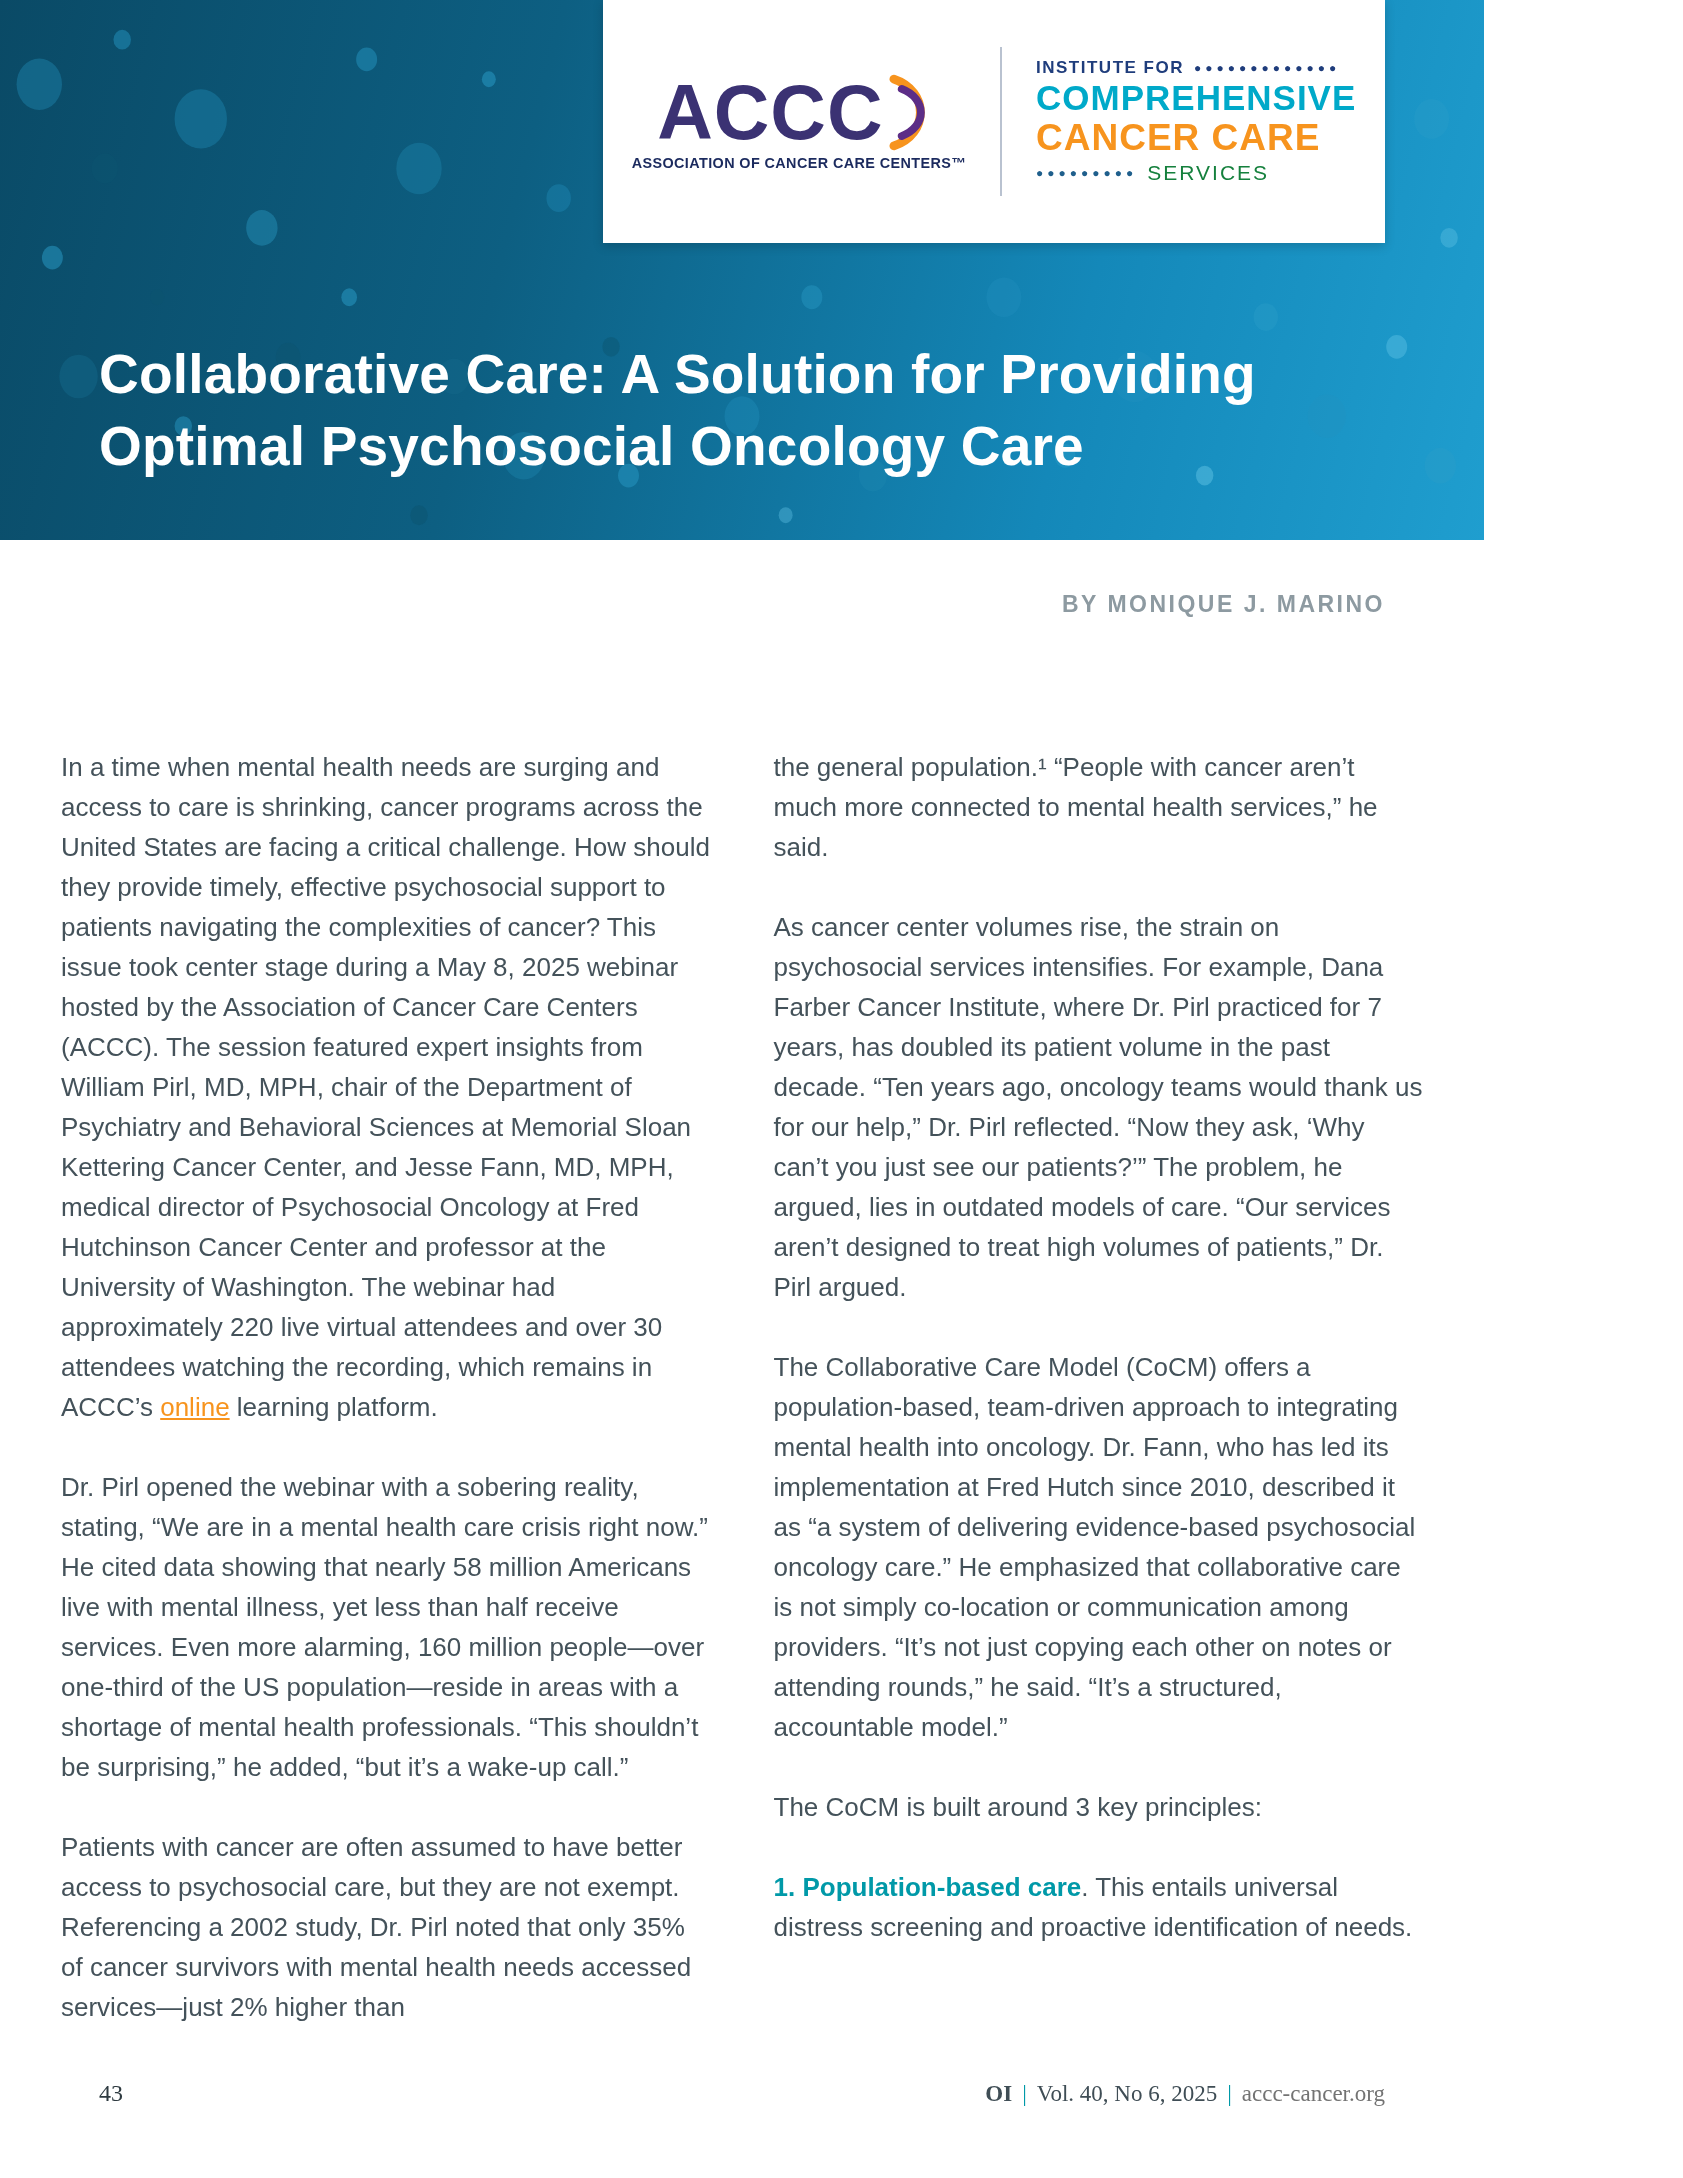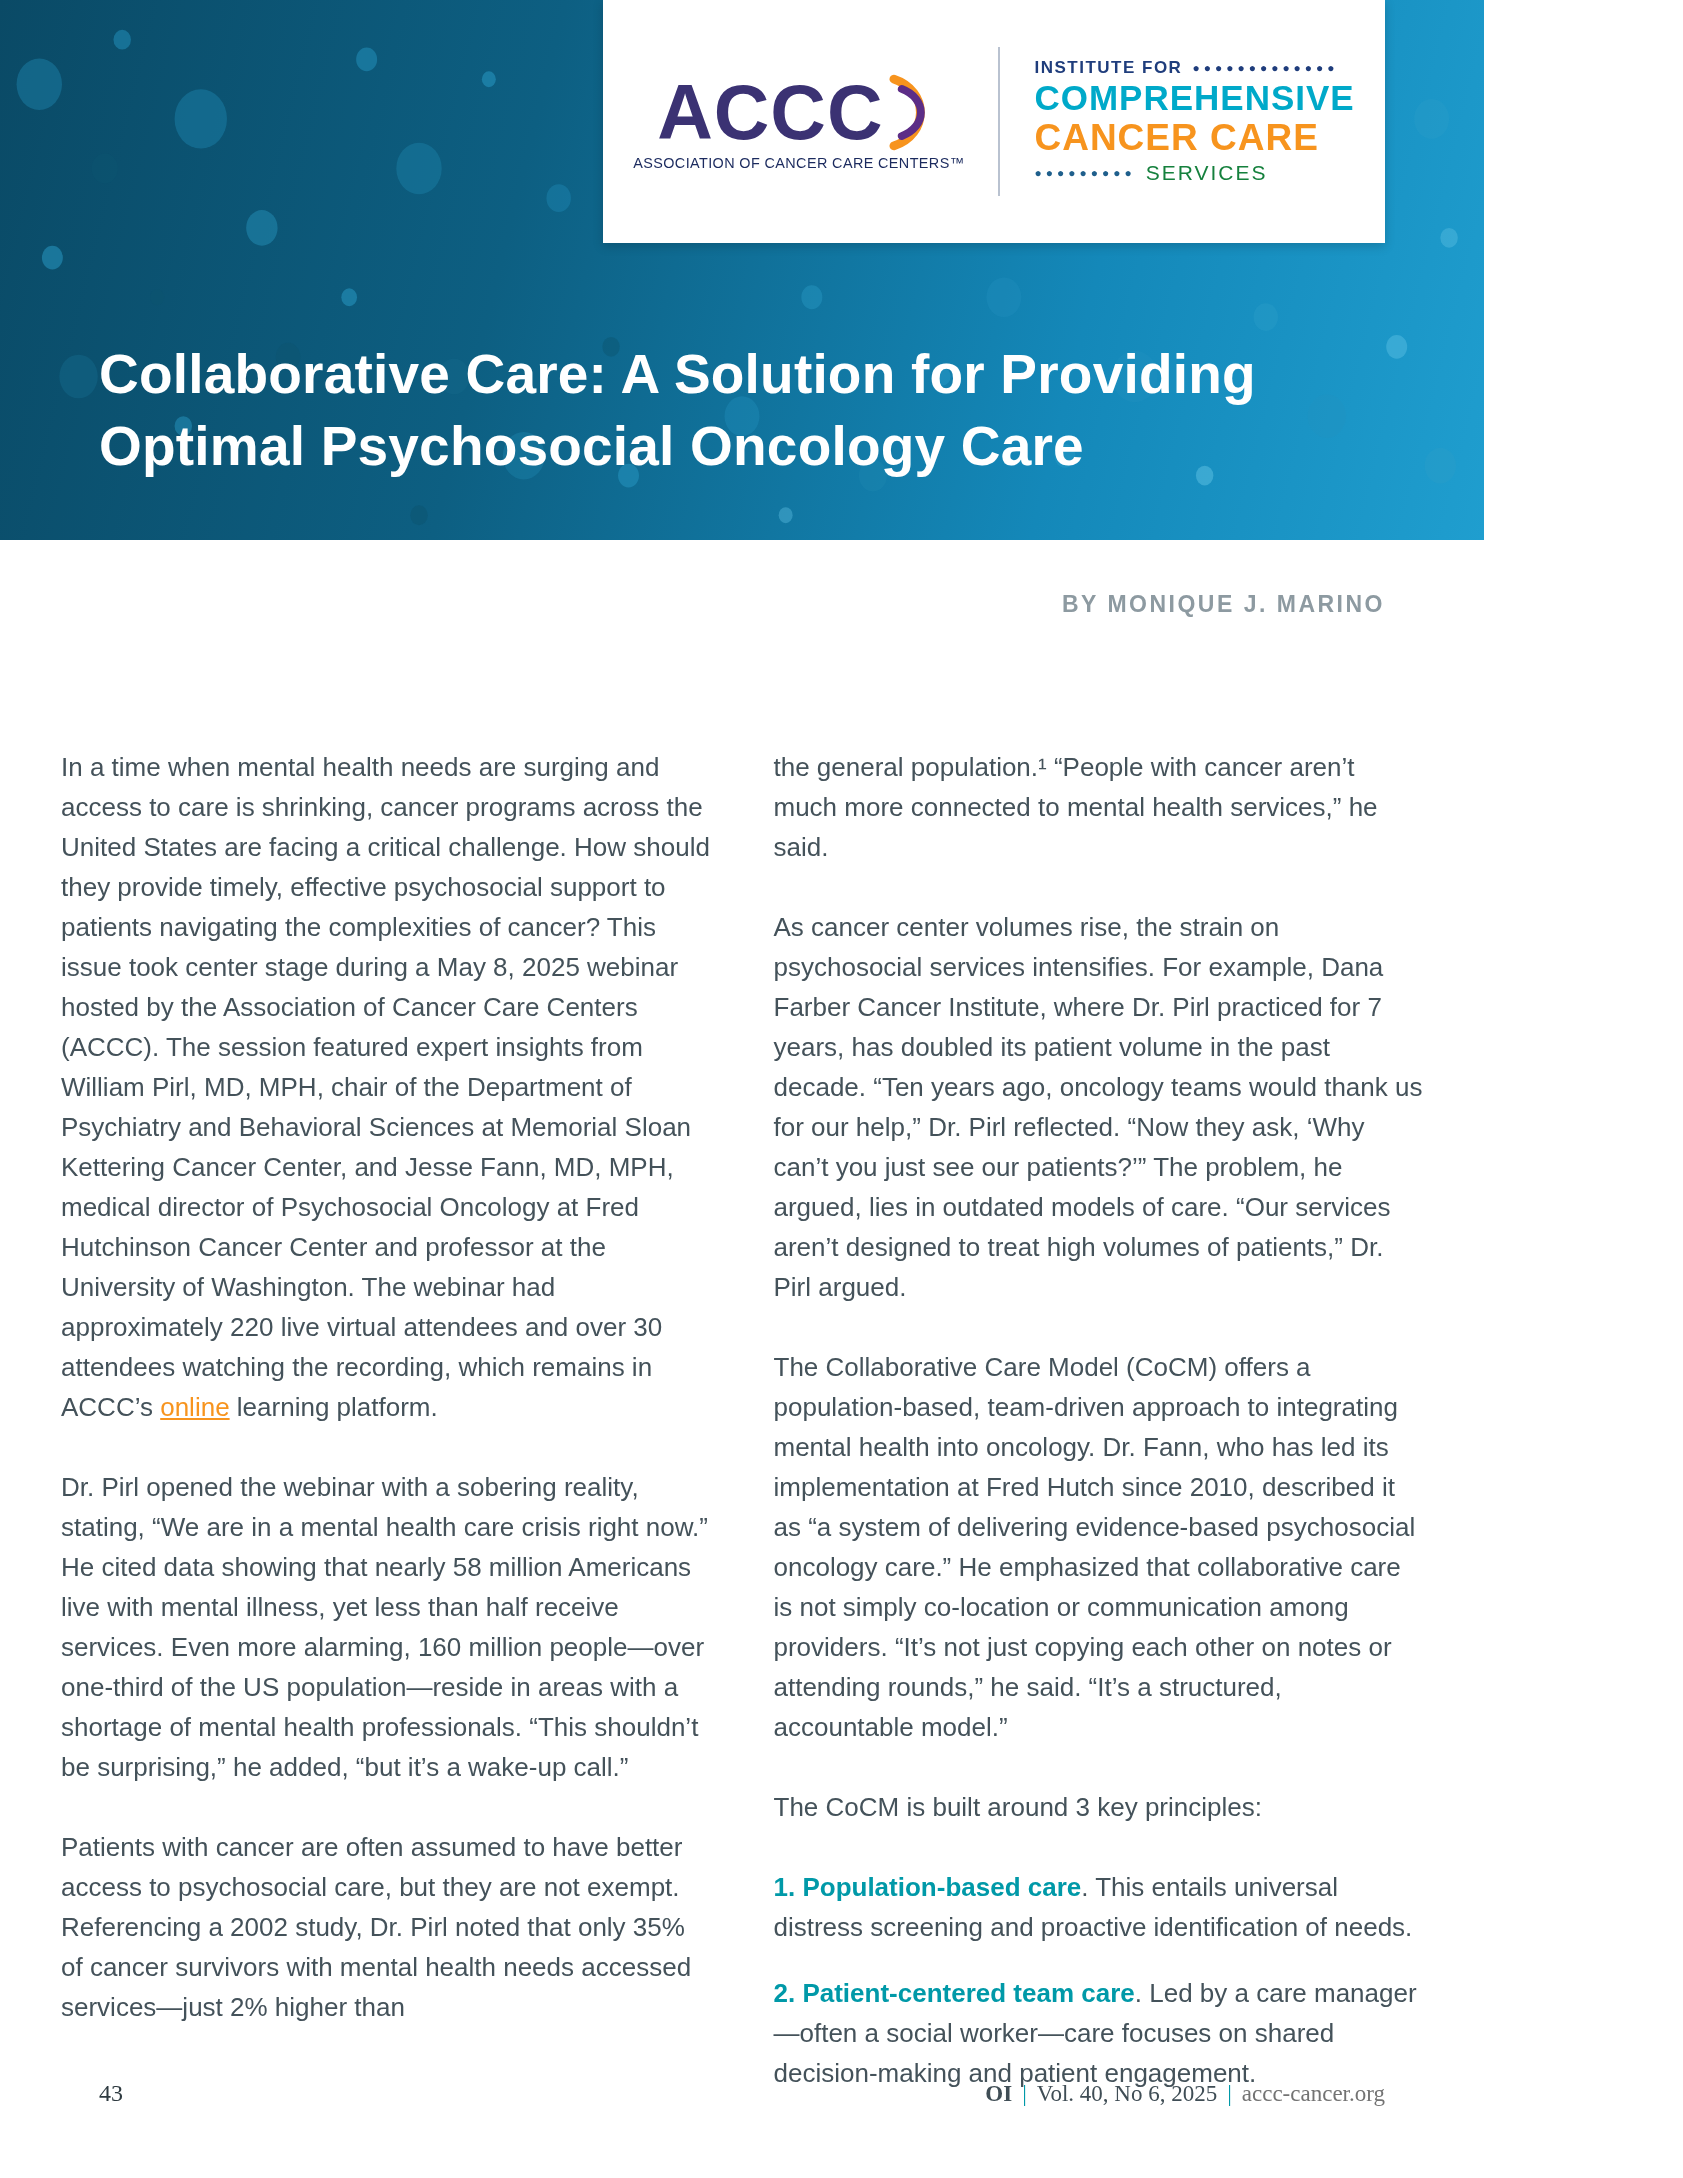--- a/index.html
+++ b/index.html
@@ -30,21 +30,21 @@
     width:782px; height:243px;
     background:#ffffff;
     display:flex; align-items:center; justify-content:center;
     gap:34px;
     box-shadow:0 3px 10px rgba(0,0,0,0.18);
   }
   .accc { display:flex; flex-direction:column; align-items:center; }
   .accc-row { display:flex; align-items:center; }
   .accc-text { font-size:77px; font-weight:bold; color:#3b3273; letter-spacing:1px; line-height:1; }
   .accc-swoosh { margin-left:4px; }
-  .accc-tagline { font-size:14.4px; font-weight:normal; color:#1b2a5e; letter-spacing:0.4px; margin-top:3px; }
+  .accc-tagline { font-size:14.4px; font-weight:bold; color:#1b2a5e; letter-spacing:0.4px; margin-top:3px; }
 
   .logo-divider { width:2px; height:149px; background:#b9c2d0; }
 
   .inst { display:flex; flex-direction:column; }
   .inst-line1 { display:flex; align-items:center; gap:10px; }
   .inst-for { color:#1f3d7c; font-size:17px; font-weight:bold; letter-spacing:1.5px; }
   .inst-dots-top { color:#1f3d7c; font-size:12px; letter-spacing:4px; white-space:nowrap; }
   .inst-comprehensive { color:#00a9c9; font-size:35px; font-weight:bold; letter-spacing:1px; line-height:1.15; }
   .inst-cancercare { color:#f7941e; font-size:37px; font-weight:800; letter-spacing:1px; line-height:1.1; }
   .inst-line4 { display:flex; align-items:center; gap:10px; margin-top:2px; }
@@ -183,21 +183,20 @@
       <p>Dr. Pirl opened the webinar with a sobering reality, stating, “We are in a mental health care crisis right now.” He cited data showing that nearly 58 million Americans live with mental illness, yet less than half receive services. Even more alarming, 160 million people—over one-third of the US population—reside in areas with a shortage of mental health professionals. “This shouldn’t be surprising,” he added, “but it’s a wake-up call.”</p>
       <p>Patients with cancer are often assumed to have better access to psychosocial care, but they are not exempt. Referencing a 2002 study, Dr. Pirl noted that only 35% of cancer survivors with mental health needs accessed services—just 2% higher than</p>
     </div>
 
     <div class="col">
       <p>the general population.¹ “People with cancer aren’t much more connected to mental health services,” he said.</p>
       <p>As cancer center volumes rise, the strain on psychosocial services intensifies. For example, Dana Farber Cancer Institute, where Dr. Pirl practiced for 7 years, has doubled its patient volume in the past decade. “Ten years ago, oncology teams would thank us for our help,” Dr. Pirl reflected. “Now they ask, ‘Why can’t you just see our patients?’” The problem, he argued, lies in outdated models of care. “Our services aren’t designed to treat high volumes of patients,” Dr. Pirl argued.</p>
       <p>The Collaborative Care Model (CoCM) offers a population-based, team-driven approach to integrating mental health into oncology. Dr. Fann, who has led its implementation at Fred Hutch since 2010, described it as “a system of delivering evidence-based psychosocial oncology care.” He emphasized that collaborative care is not simply co-location or communication among providers. “It’s not just copying each other on notes or attending rounds,” he said. “It’s a structured, accountable model.”</p>
       <p>The CoCM is built around 3 key principles:</p>
       <p class="principle"><span class="lead">1. Population-based care</span><span>. This entails universal distress screening and proactive identification of needs.</span></p>
-      <p class="principle"><span class="lead">2. Patient-centered team care</span><span>. Led by a care manager—often a social worker—care focuses on shared decision-making and patient engagement.</span></p>
     </div>
   </main>
 
   <footer class="pfooter">
     <span class="page-number">43</span>
     <span class="footer-right">
       <span class="oi">OI</span><span class="sep">|</span><span>Vol. 40, No 6, 2025</span><span class="sep">|</span><a href="#">accc-cancer.org</a>
     </span>
   </footer>
 

